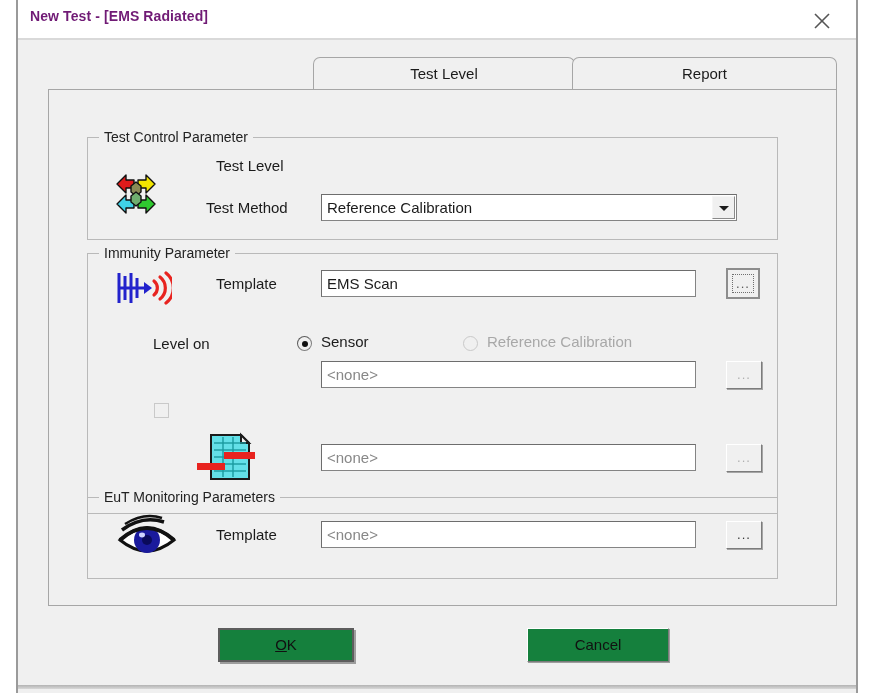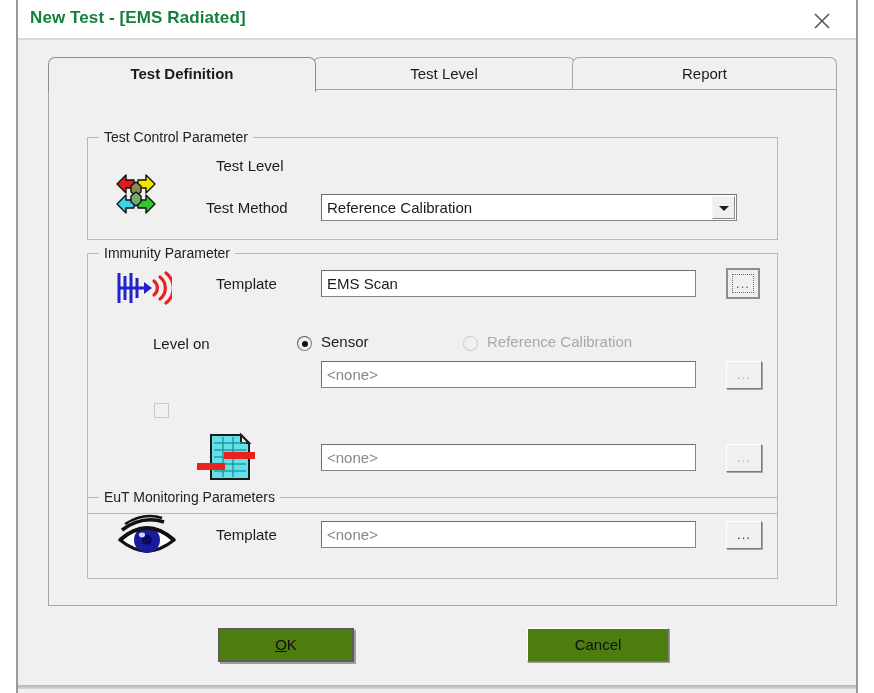--- a/index.html
+++ b/index.html
@@ -30,23 +30,23 @@
     left: 0; top: 0;
     width: 100%;
     height: 38px;
     background: #ffffff;
     box-sizing: border-box;
   }
   #title-text {
     position: absolute;
     left: 12px;
     top: 8px;
-    font-size: 17px;
+    font-size: 14px;
     font-weight: bold;
-    color: #15803d;
+    color: #701a75;
     letter-spacing: .1px;
     white-space: nowrap;
   }
   #close-btn {
     position: absolute;
     right: 14px;
     top: 4px;
     width: 40px;
     height: 30px;
     cursor: default;
@@ -275,21 +275,21 @@
     border-top-color: #6a6a6a;
     border-left-color: #6a6a6a;
     box-sizing: border-box;
   }
   .checkbox.disabled { border-color: #c9c9c9; }
 
   
   .dlgbtn {
     position: absolute;
     height: 34px;
-    background: #4d7c0f;
+    background: #15803d;
     border: 1px solid #ffffff;
     border-right-color: #7a7a7a;
     border-bottom-color: #7a7a7a;
     box-shadow: 1px 1px 0 0 #9d9d9d;
     box-sizing: border-box;
     font-size: 15px;
     color: #111;
     line-height: 32px;
     text-align: center;
     cursor: default;
@@ -332,21 +332,20 @@
         <line x1="2" y1="2" x2="16" y2="16" stroke="#555" stroke-width="1.6"></line>
         <line x1="16" y1="2" x2="2" y2="16" stroke="#555" stroke-width="1.6"></line>
       </svg>
     </div>
   </div>
   <div id="titlebar-underline"></div>
 
   <div id="body">
 
     <div id="tabstrip">
-      <div class="tab active" id="tab-0">Test Definition</div>
       <div class="tab" id="tab-1">Test Level</div>
       <div class="tab" id="tab-2">Report</div>
     </div>
 
     <div id="tabpanel">
 
       <div class="group" id="group-control">
         <div class="group-title">Test Control Parameter</div>
 
         <div class="icon" style="left:26px; top:34px;">

